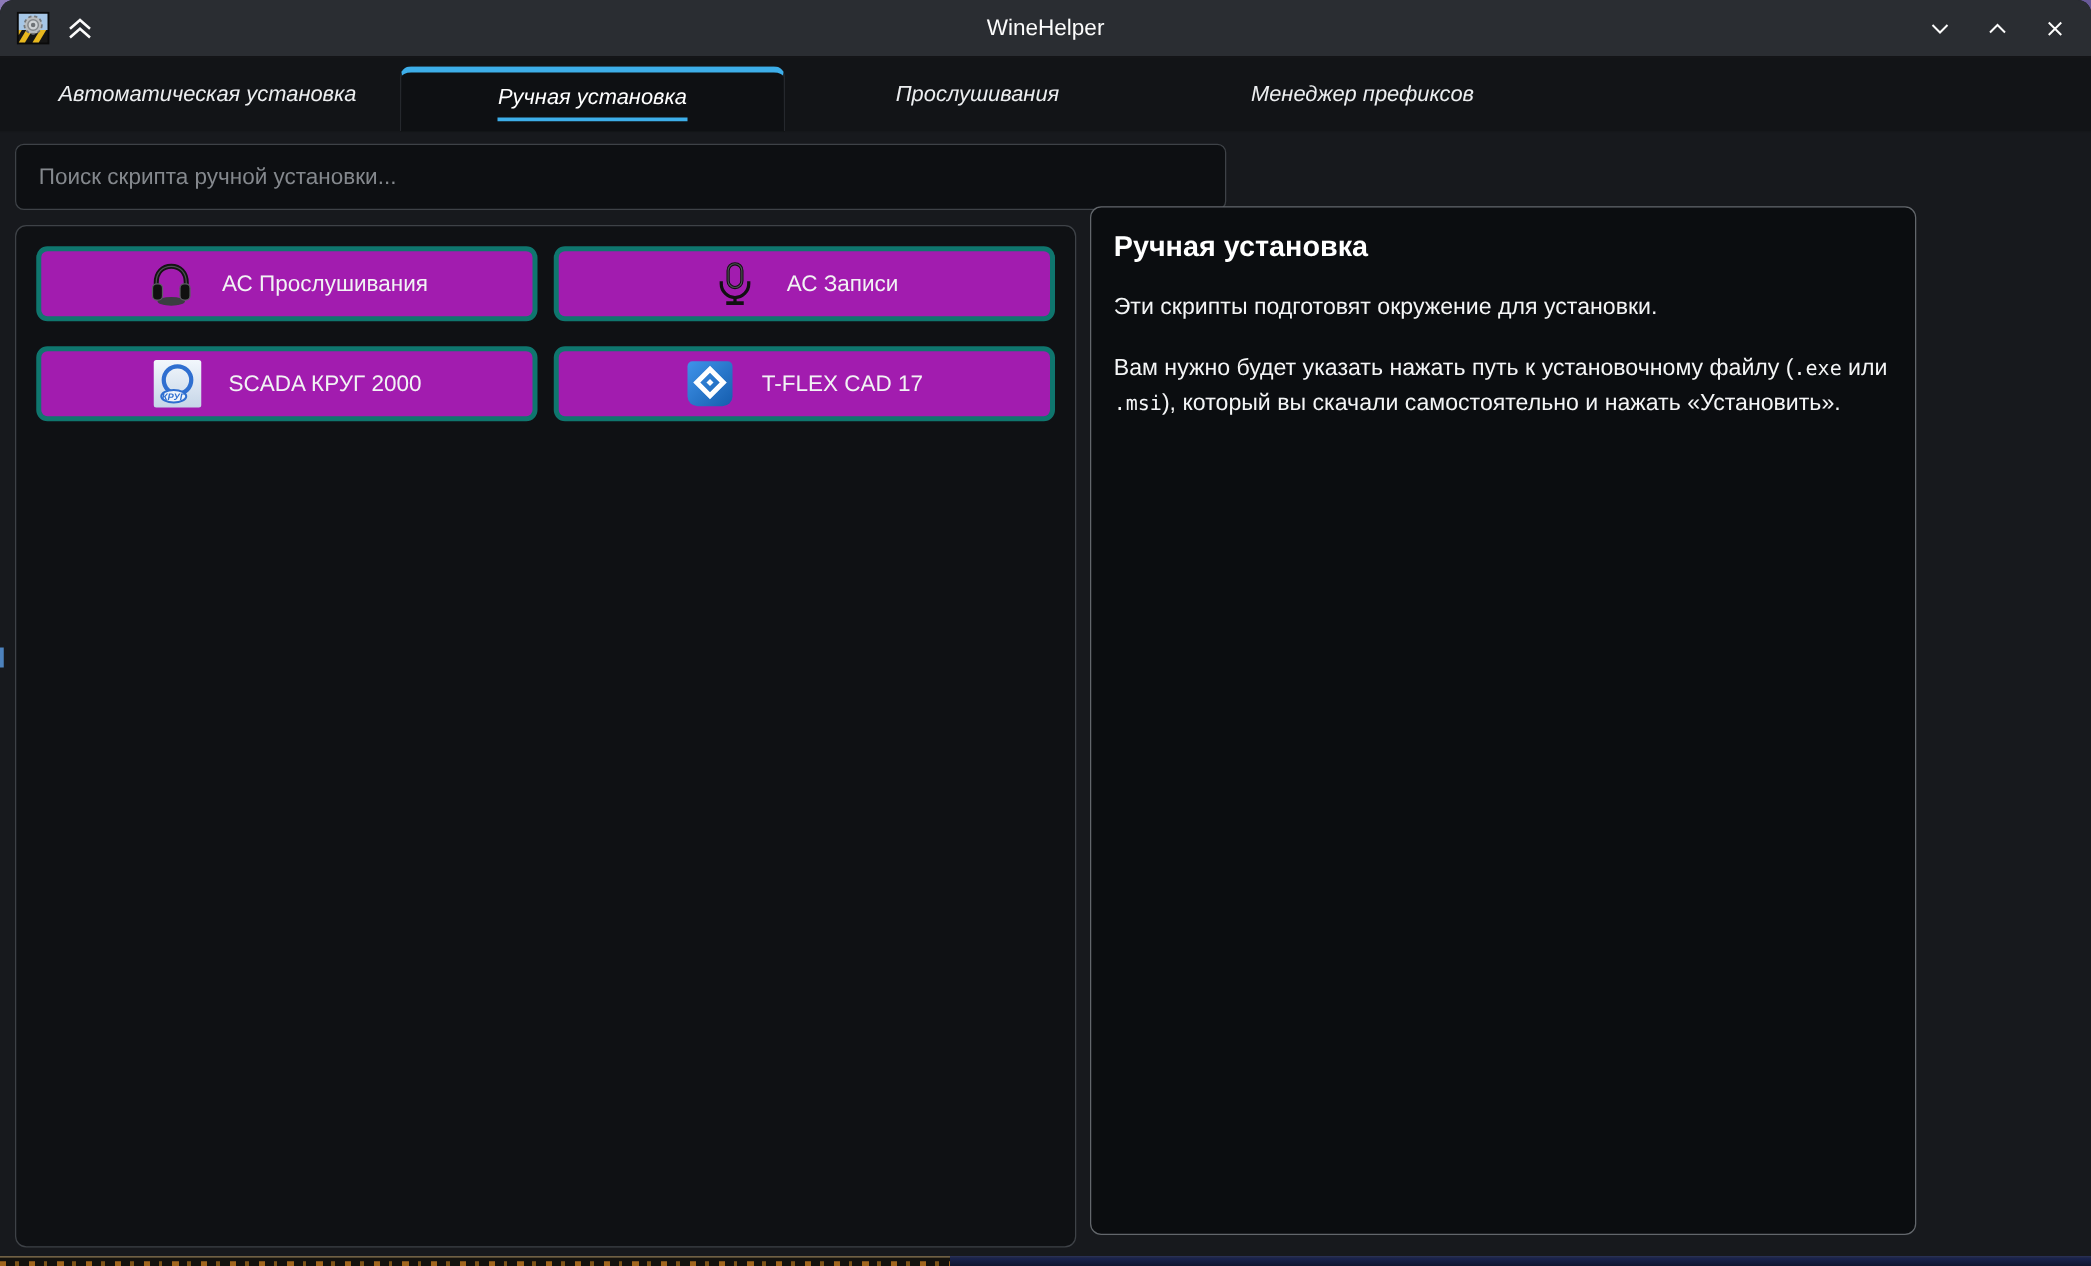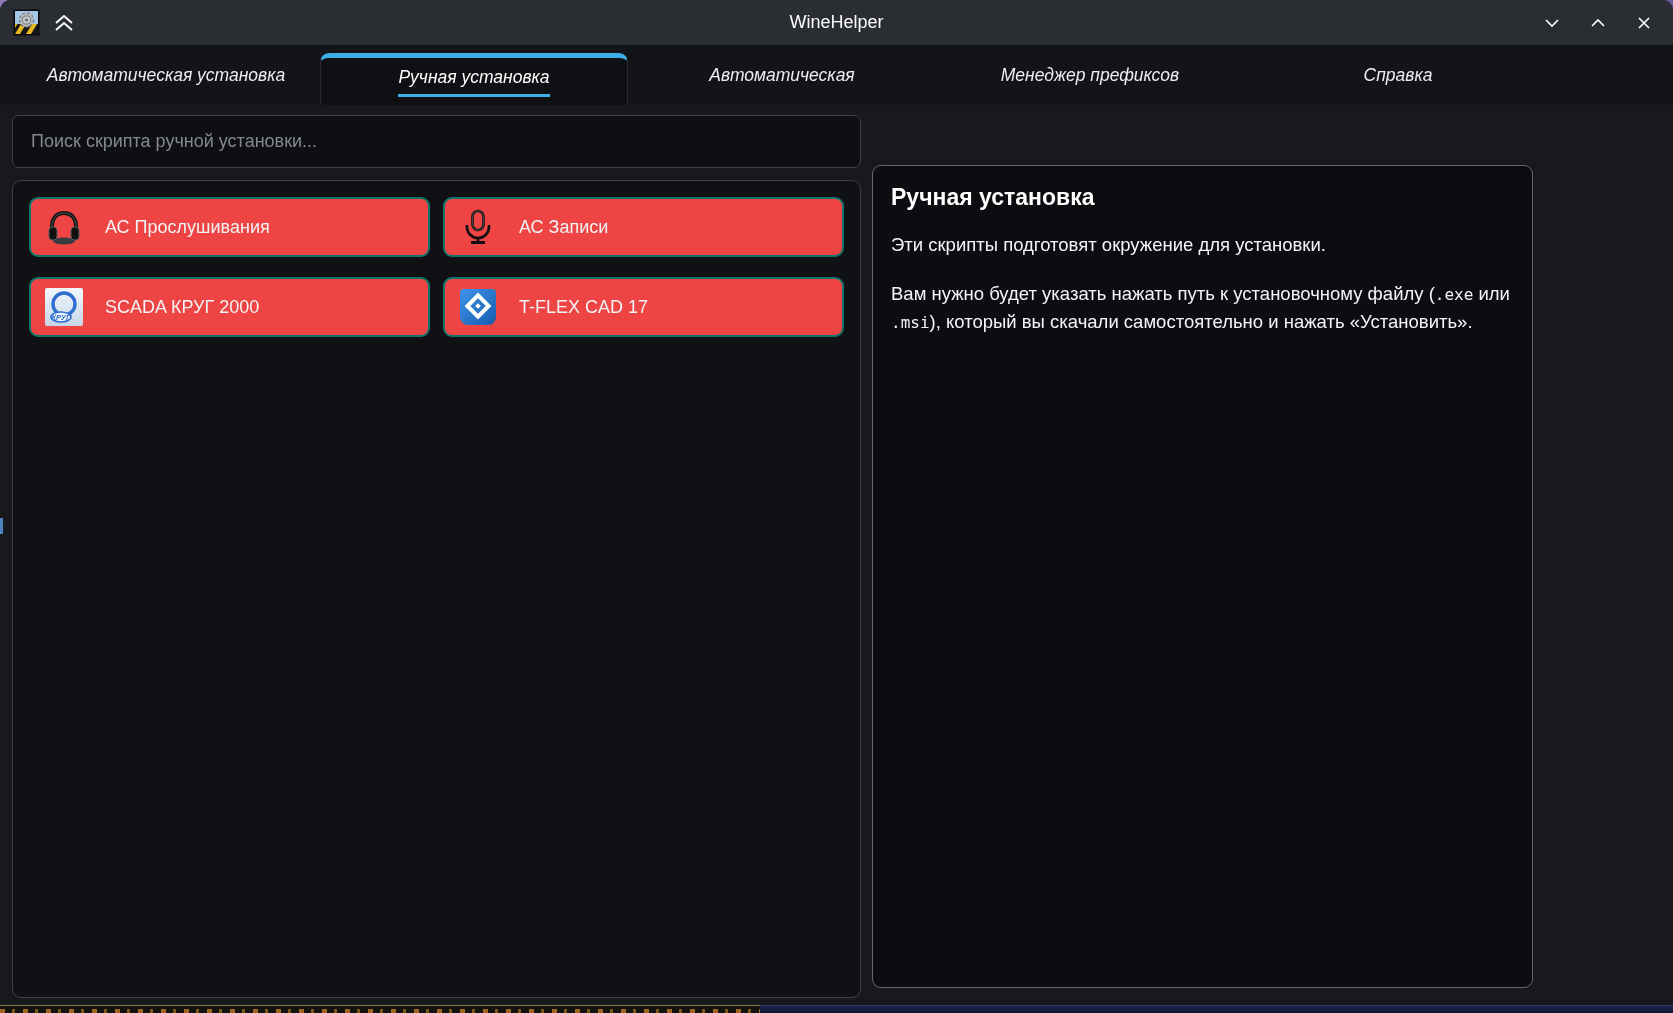--- a/index.html
+++ b/index.html
@@ -38,37 +38,38 @@
   .tab .tab-label { padding-bottom:6px; border-bottom:3px solid transparent; }
   .tab.active {
     background:#0e1013; border:1px solid #25282d; border-bottom:none;
     border-top:5px solid #3daee9; border-radius:9px 9px 0 0;
     margin-top:7px; padding-top:0;
   }
   .tab.active .tab-label { border-bottom:3px solid #3daee9; color:#ffffff; }
   
   .main { position:absolute; top:106px; left:0; right:0; bottom:0; background:#17191d; }
   .search-input {
-    position:absolute; left:12px; top:9px; width:849px; height:53px;
+    position:absolute; left:12px; top:9px; width:969px; height:53px;
     background:#0d0f12; border:1px solid #3e4247; border-radius:7px;
     color:#e8eaec; font-size:18px; padding:0 18px; outline:none;
     font-family:"Liberation Sans",sans-serif;
   }
   .search-input::placeholder { color:#84888d; opacity:1; }
   .scripts-panel {
     position:absolute; left:12px; top:74px; width:849px; height:818px;
     background:#0f1114; border:1px solid #3e4247; border-radius:9px;
     padding:16px; display:grid; grid-template-columns:1fr 1fr;
     grid-auto-rows:60px; gap:20px 13px; align-content:start;
   }
   .script-btn {
-    background:#ef4444; border:2px solid #0f766e; border-radius:9px;
+    background:#a21caf; border:4px solid #0f766e; border-radius:9px;
     display:flex; align-items:center; padding:0 13px; gap:21px;
     color:#f2f3f4; font-size:18px; text-align:left; cursor:pointer;
     font-family:"Liberation Sans",sans-serif;
+    justify-content:center;
   }
   .script-icon { width:40px; height:40px; flex:none; display:flex; align-items:center; justify-content:center; }
   
   .info-panel {
     position:absolute; left:872px; top:59px; width:661px; height:823px;
     background:#0b0d10; border:1px solid #63676c; border-radius:9px;
     padding:16px 18px; overflow:hidden;
   }
   .info-title { font-size:23px; font-weight:bold; color:#ffffff; margin:2px 0 20px; }
   .info-p { font-size:18.5px; line-height:1.55; color:#f4f5f6; margin-bottom:20px;margin-top:16px; }
@@ -135,27 +136,24 @@
   </div>
 
   <div class="tabbar">
     <div class="tab">
       <span class="tab-label">Автоматическая установка</span>
     </div>
     <div class="tab active">
       <span class="tab-label">Ручная установка</span>
     </div>
     <div class="tab">
-      <span class="tab-label">Автоматическая</span>
+      <span class="tab-label">Прослушивания</span>
     </div>
     <div class="tab">
       <span class="tab-label">Менеджер префиксов</span>
-    </div>
-    <div class="tab">
-      <span class="tab-label">Справка</span>
     </div>
   </div>
 
   <div class="main">
 
     <input class="search-input" type="text" placeholder="Поиск скрипта ручной установки..." style="">
 
     <div class="scripts-panel">
 
       <button class="script-btn">

